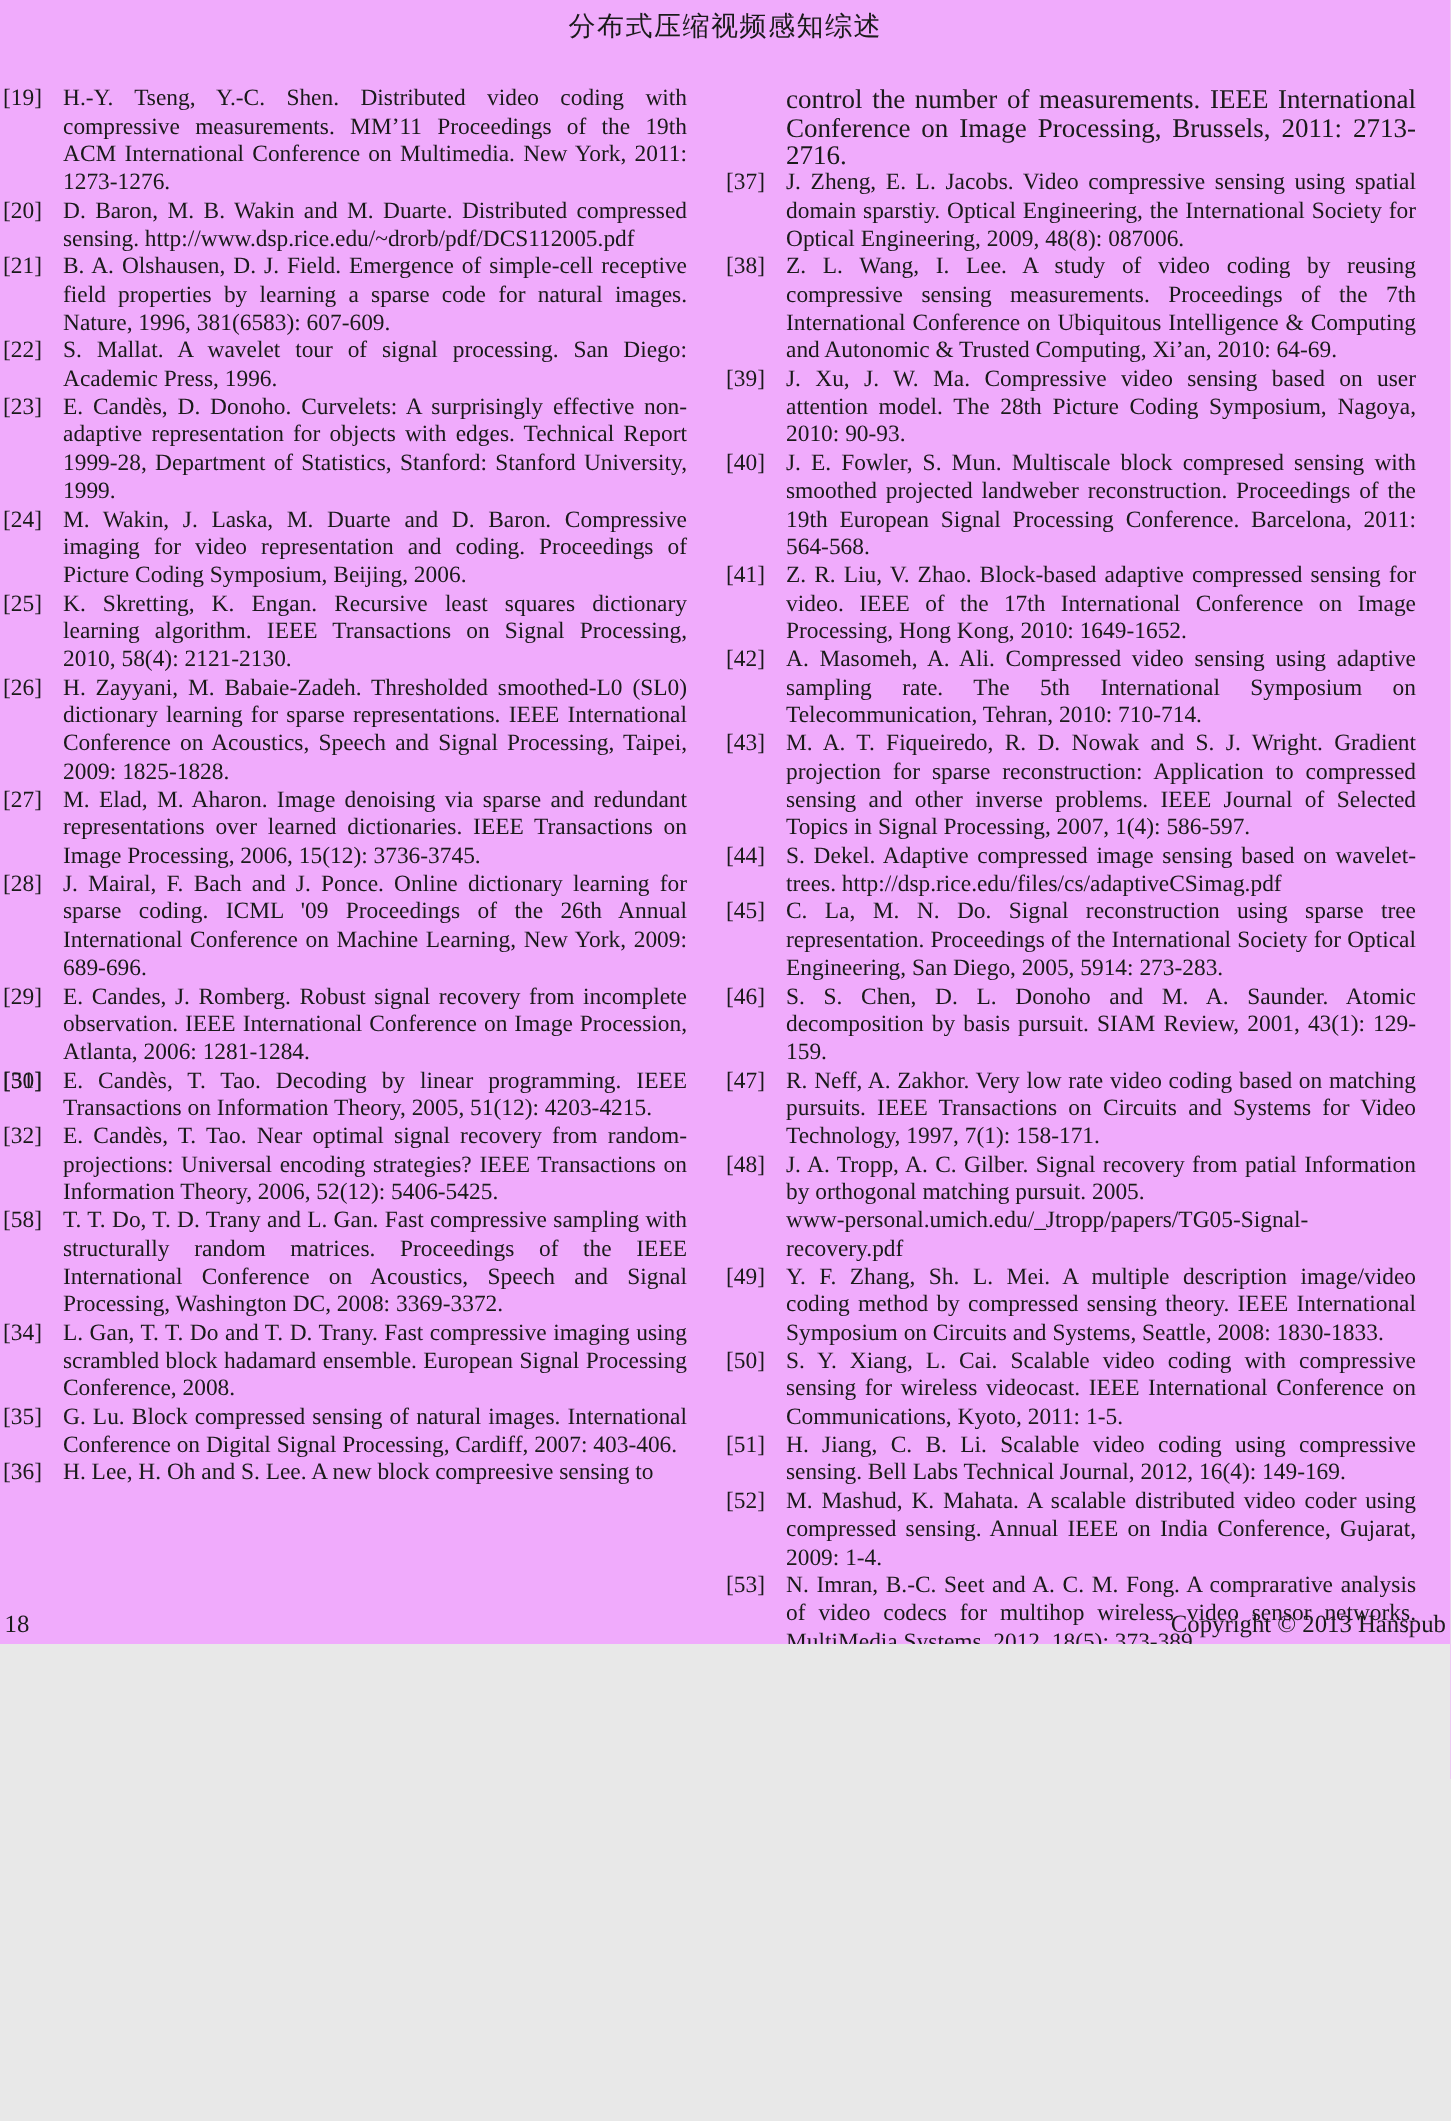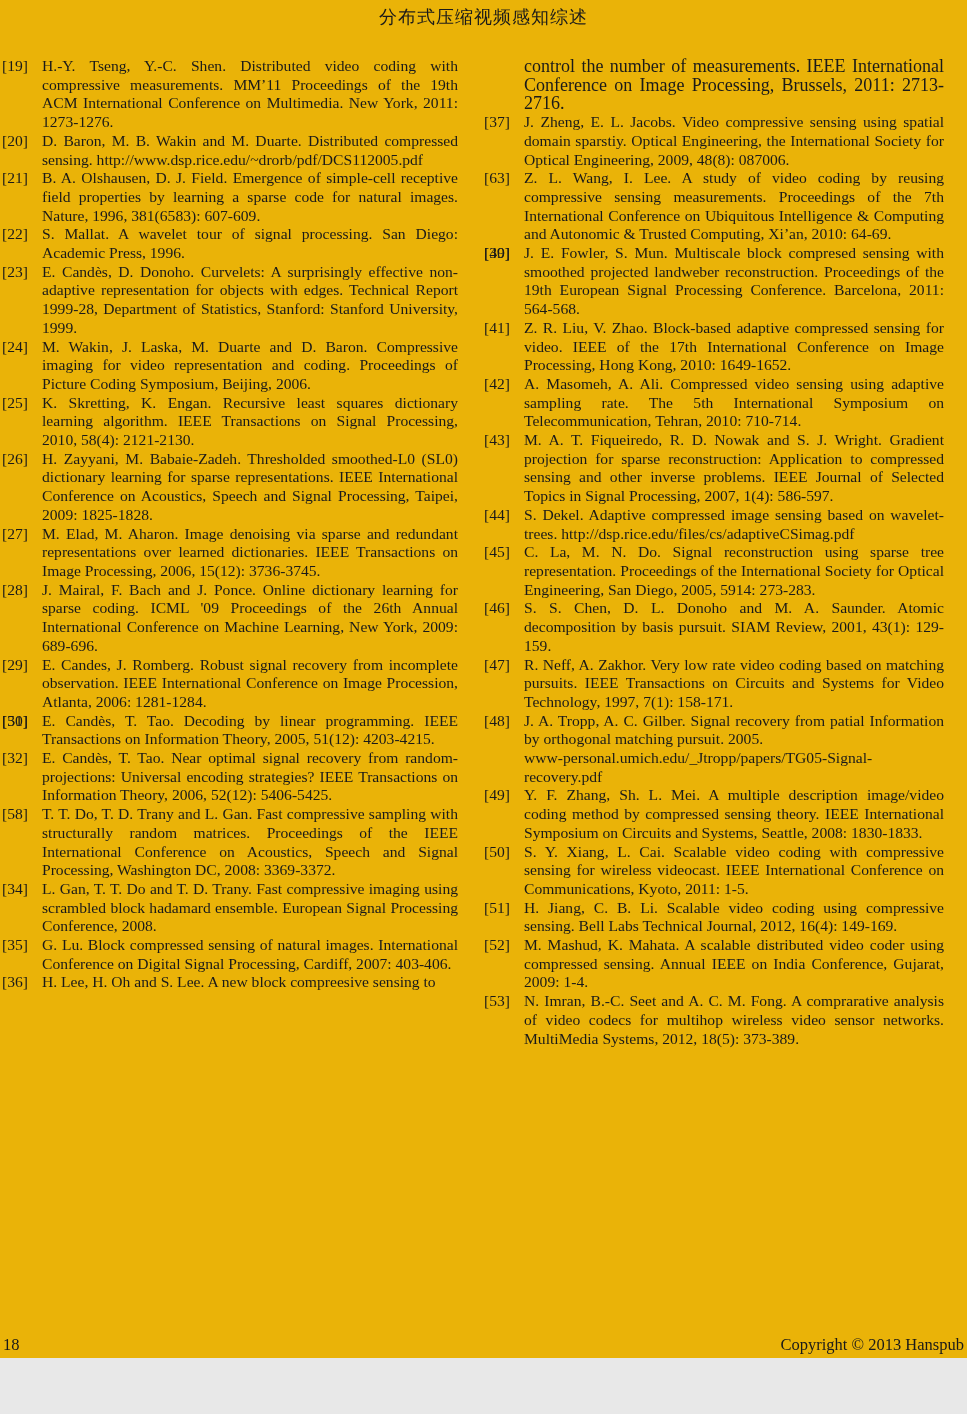--- a/index.html
+++ b/index.html
@@ -1,21 +1,21 @@
 <!DOCTYPE html>
 <html><head>
 <meta charset="utf-8">
 <style>
   html, body { margin: 0; padding: 0; background: #e8e8e8; }
   .page {
     position: relative;
     width: 967px;
-    height: 1358px;
+    height: 1096px;
     margin: 0 auto;
-    background: #eab308;
+    background: #f0abfc;
     color: #1a1a1a;
     font-family: "Liberation Serif", "DejaVu Serif", serif;
     overflow: hidden;
   }
   .running-title {
     position: absolute;
     top: 5px;
     left: 0;
     width: 100%;
     text-align: center;
@@ -173,26 +173,27 @@
     <div class="col right">
       <p class="ref-cont">control the number of measurements. IEEE International Conference on Image Processing, Brussels, 2011: 2713-2716.</p>
       <ol class="ref-list">
 
           <li class="ref-item">
             <span class="ref-num">[37]</span>
             <span class="ref-text">J. Zheng, E. L. Jacobs. Video compressive sensing using spatial domain sparstiy. Optical Engineering, the International Society for Optical Engineering, 2009, 48(8): 087006.</span>
           </li>
 
           <li class="ref-item">
-            <span class="ref-num">[63]</span>
+            <span class="ref-num">[38]</span>
             <span class="ref-text">Z. L. Wang, I. Lee. A study of video coding by reusing compressive sensing measurements. Proceedings of the 7th International Conference on Ubiquitous Intelligence &amp; Computing and Autonomic &amp; Trusted Computing, Xi’an, 2010: 64-69.</span>
           </li>
 
           <li class="ref-item">
             <span class="ref-num">[39]</span>
+            <span class="ref-text">J. Xu, J. W. Ma. Compressive video sensing based on user attention model. The 28th Picture Coding Symposium, Nagoya, 2010: 90-93.</span>
           </li>
 
           <li class="ref-item">
             <span class="ref-num">[40]</span>
             <span class="ref-text">J. E. Fowler, S. Mun. Multiscale block compresed sensing with smoothed projected landweber reconstruction. Proceedings of the 19th European Signal Processing Conference. Barcelona, 2011: 564-568.</span>
           </li>
 
           <li class="ref-item">
             <span class="ref-num">[41]</span>
             <span class="ref-text">Z. R. Liu, V. Zhao. Block-based adaptive compressed sensing for video. IEEE of the 17th International Conference on Image Processing, Hong Kong, 2010: 1649-1652.</span>

